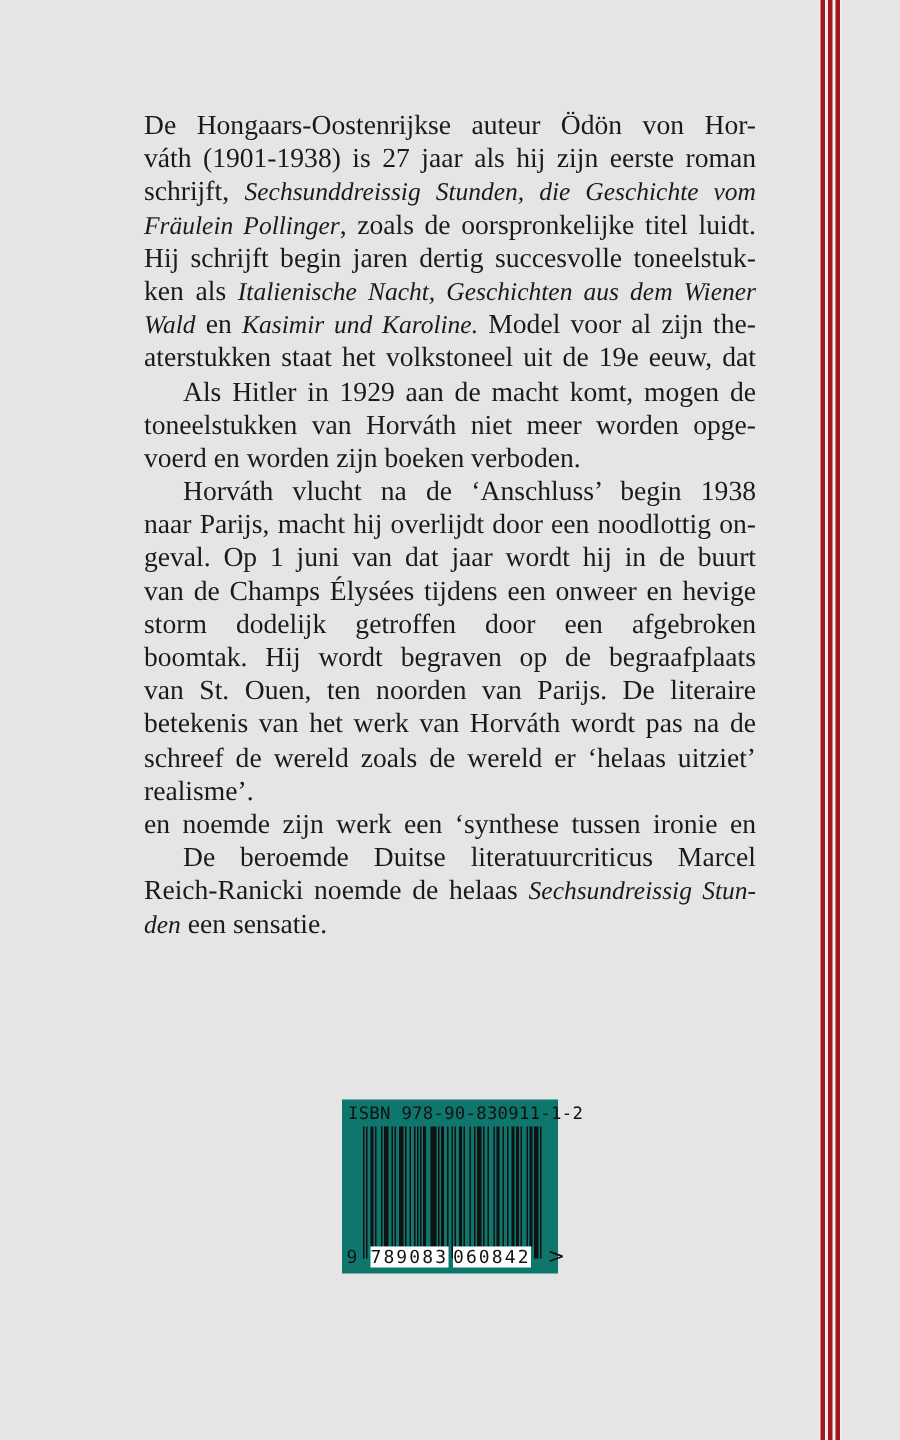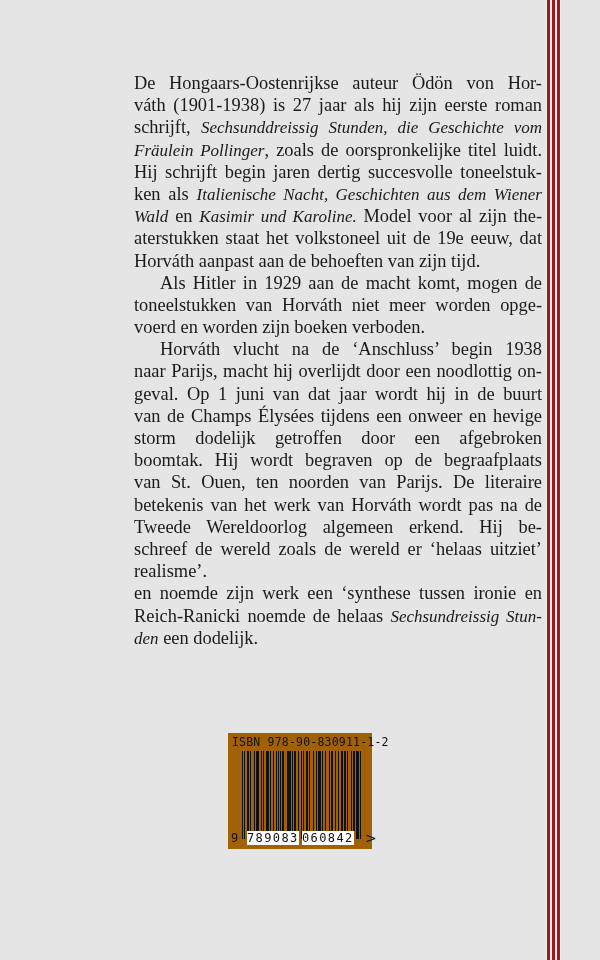--- a/index.html
+++ b/index.html
@@ -23,21 +23,20 @@
       background: #a3161d;
       box-shadow: 1px 0 0 #f2f2f2, -1px 0 0 #f0eded;
     }
     .text-block {
       position: absolute;
       left: 96px;
       top: 72px;
       width: 408px;
       font-size: 18.4px;
       line-height: 22.2px;
-      margin-left: 38px;
     }
     .line {
       display: block;
       white-space: nowrap;
       height: 22.2px;
       text-align: justify;
       text-align-last: justify;
     }
     .line.last {
       text-align-last: left;
@@ -48,21 +47,21 @@
     .seg-it {
       font-style: italic;
       font-size: 17px;
     }
     .barcode-box {
       position: absolute;
       left: 228px;
       top: 733px;
       width: 144px;
       height: 116px;
-      background: #a16207;
+      background: #0f766e;
     }
     .isbn-label {
       position: absolute;
       left: 4px;
       top: 2px;
       font-family: "DejaVu Sans Mono", "Liberation Mono", monospace;
       font-size: 11.5px;
       letter-spacing: 0.2px;
       color: #111;
       white-space: nowrap;
@@ -114,44 +113,43 @@
 <div class="text-block" id="blurb">
     <div>
       <span class="line"><span>De Hongaars-Oostenrijkse auteur Ödön von Hor-</span></span>
       <span class="line"><span>váth (1901-1938) is 27 jaar als hij zijn eerste roman</span></span>
       <span class="line"><span>schrijft, </span><span class="seg-it">Sechsunddreissig Stunden, die Geschichte vom</span></span>
       <span class="line"><span class="seg-it">Fräulein Pollinger</span><span>, zoals de oorspronkelijke titel luidt.</span></span>
       <span class="line"><span>Hij schrijft begin jaren dertig succesvolle toneelstuk-</span></span>
       <span class="line"><span>ken als </span><span class="seg-it">Italienische Nacht,  Geschichten aus dem Wiener</span></span>
       <span class="line"><span class="seg-it">Wald</span><span> en </span><span class="seg-it">Kasimir und Karoline.</span><span> Model voor al zijn the-</span></span>
       <span class="line"><span>aterstukken staat het volkstoneel uit de 19e eeuw, dat</span></span>
-      <span class="line last"><span>Horváth aanpast aan de behoeften van zijn tijd.</span></span>
     </div>
     <div>
       <span class="line indent"><span>Als Hitler in 1929 aan de macht komt, mogen de</span></span>
       <span class="line"><span>toneelstukken van Horváth niet meer worden opge-</span></span>
       <span class="line last"><span>voerd en worden zijn boeken verboden.</span></span>
     </div>
     <div>
       <span class="line indent"><span>Horváth vlucht na de ‘Anschluss’ begin 1938</span></span>
       <span class="line"><span>naar Parijs, macht hij overlijdt door een noodlottig on-</span></span>
       <span class="line"><span>geval. Op 1 juni van dat jaar wordt hij in de buurt</span></span>
       <span class="line"><span>van de Champs Élysées tijdens een onweer en hevige</span></span>
       <span class="line"><span>storm dodelijk getroffen door een afgebroken</span></span>
       <span class="line"><span>boomtak. Hij wordt begraven op de begraafplaats</span></span>
       <span class="line"><span>van St. Ouen, ten noorden van Parijs. De literaire</span></span>
       <span class="line"><span>betekenis van het werk van Horváth wordt pas na de</span></span>
-      <span class="line"><span>Tweede Wereldoorlog algemeen erkend. Hij be-</span></span>
       <span class="line"><span>schreef de wereld zoals de wereld er ‘helaas uitziet’</span></span>
       <span class="line last"><span>realisme’.</span></span>
       <span class="line"><span>en noemde zijn werk een ‘synthese tussen ironie en</span></span>
     </div>
     <div>
+      <span class="line indent"><span>De beroemde Duitse literatuurcriticus Marcel</span></span>
       <span class="line"><span>Reich-Ranicki noemde de helaas </span><span class="seg-it">Sechsundreissig Stun-</span></span>
-      <span class="line last"><span class="seg-it">den</span><span>  een dodelijk.</span></span>
+      <span class="line last"><span class="seg-it">den</span><span>  een sensatie.</span></span>
     </div>
   </div>
 
 <div class="barcode-box">
   <div class="isbn-label">ISBN 978-90-830911-1-2</div>
   <div class="bars" id="bars">
       <div class="bar guard" style="width: 1.3px;"></div>
       <div class="gap" style="width: 1.3px;"></div>
       <div class="bar guard" style="width: 1.3px;"></div>
       <div class="gap" style="width: 1.3px;"></div>

